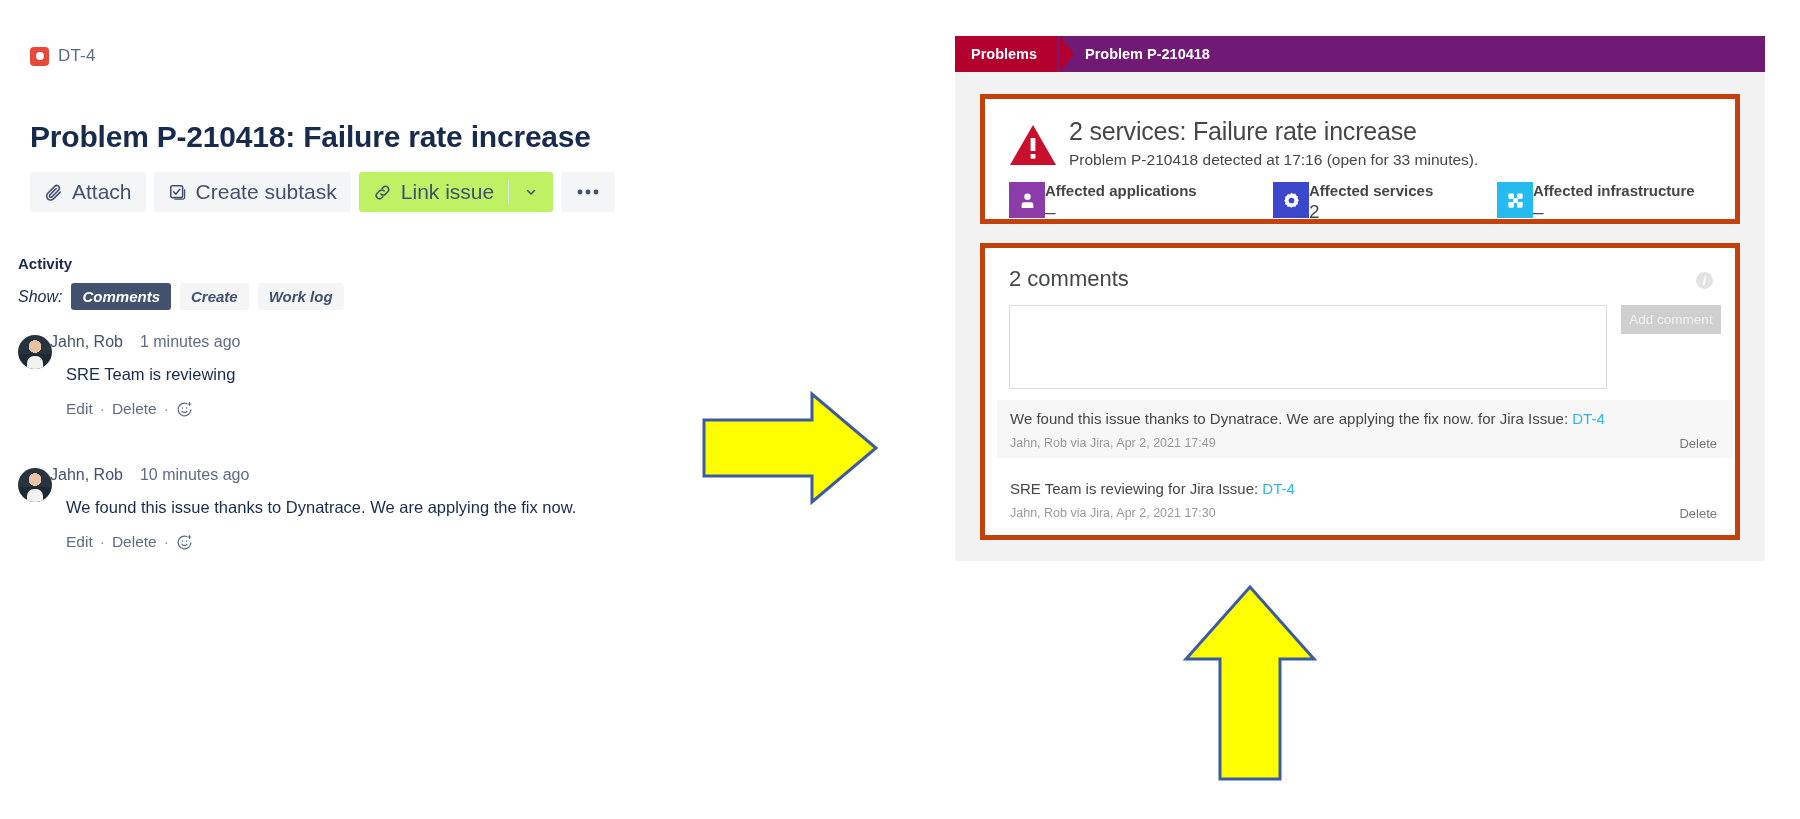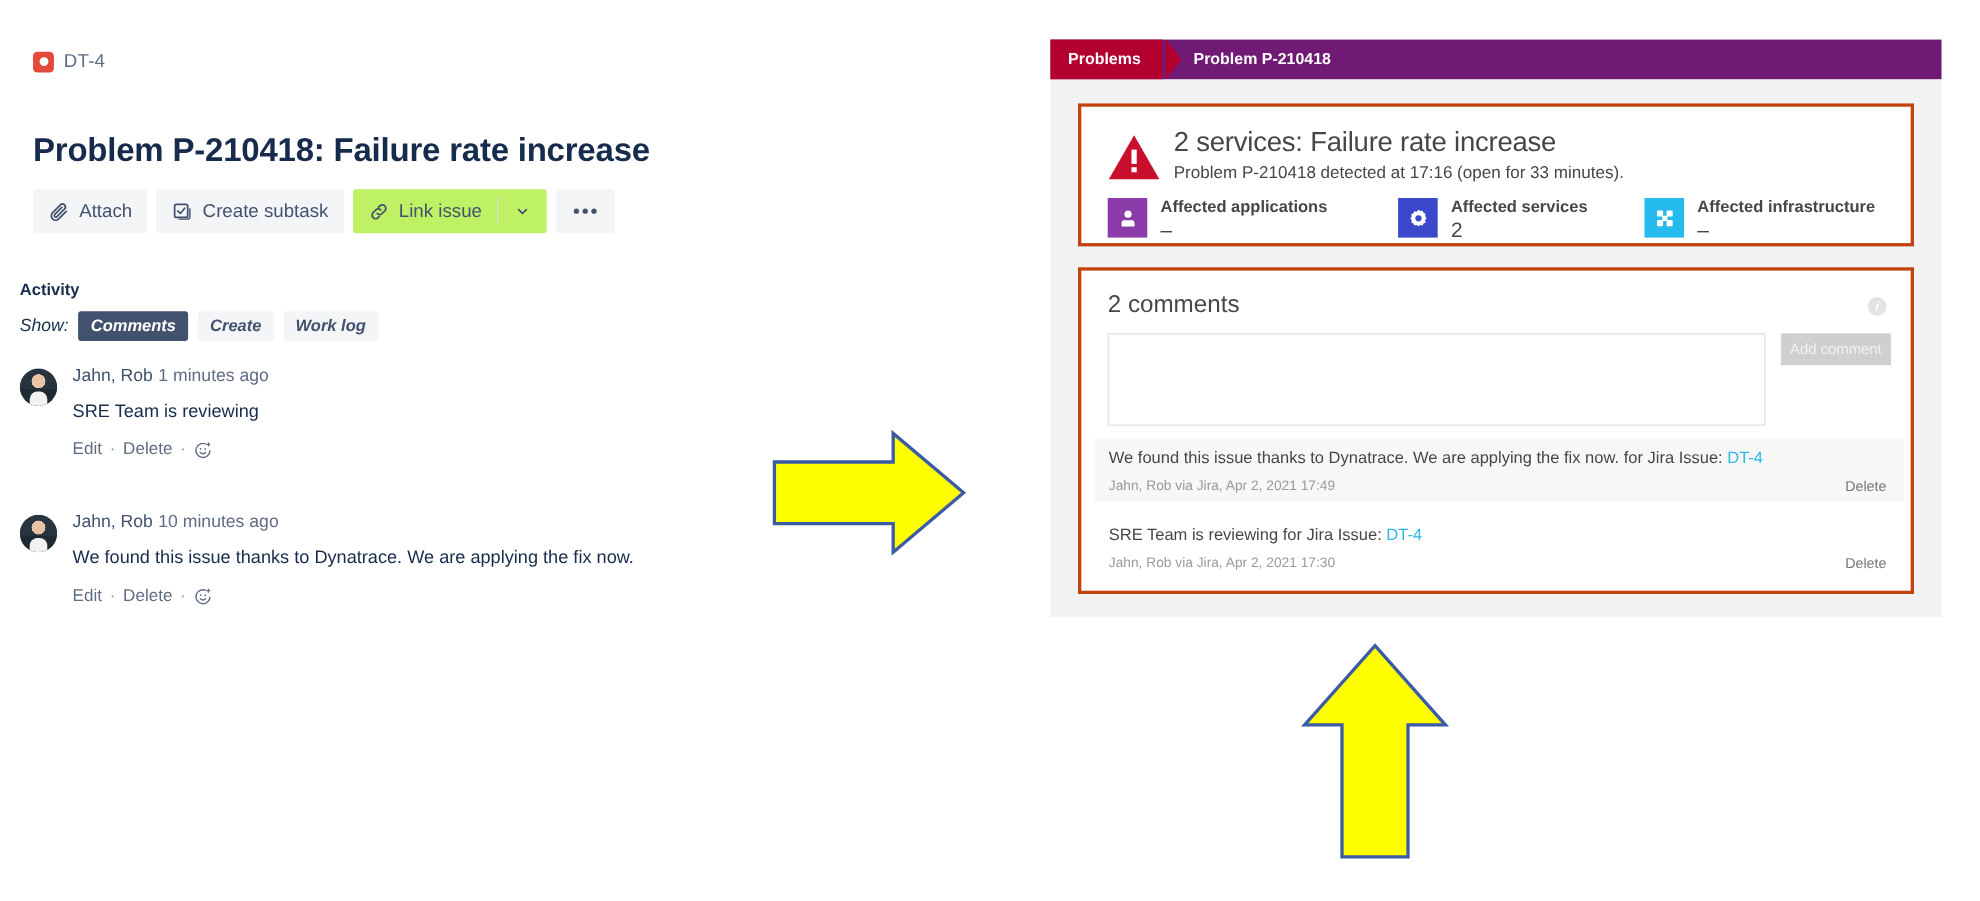--- a/index.html
+++ b/index.html
@@ -30,21 +30,21 @@
     position: absolute; left: 30px; top: 120px;
     font-size: 30px; font-weight: bold; color: #172B4D; letter-spacing: -.2px;
     white-space: nowrap;
   }
 
   .jira-actions { position: absolute; left: 30px; top: 172px; display: flex; gap: 8px; align-items: stretch; }
   .jira-btn {
     background: #F4F5F7; border: none; border-radius: 3px;
     height: 40px; padding: 0 14px;
     display: flex; align-items: center; gap: 9px;
-    font-size: 17px; color: #42526E; font-family: "Liberation Sans", sans-serif;
+    font-size: 21px; color: #42526E; font-family: "Liberation Sans", sans-serif;
     cursor: pointer;
   }
   .jira-btn-group { display: flex; background:#bef264; border-radius:3px; }
   .jira-btn-group .jira-btn { background: transparent; border-radius:0; }
   .jira-split-divider { width:1px; background:#DFE1E6; margin: 8px 0; }
   .jira-btn.caret { padding: 0 15px; }
   .jira-btn.more { padding: 0 16px; letter-spacing:2px; font-size:20px; line-height: 10px; }
   .ico { flex: 0 0 auto; display:inline-flex; align-items:center; }
 
   .jira-activity-label {
@@ -65,21 +65,21 @@
     background:
       radial-gradient(circle at 50% 34%, #E8C3A4 0 22%, rgba(0,0,0,0) 23%),
       linear-gradient(#27343f 0 56%, #1d2a33 56% 100%),
       #2a3b33;
     overflow:hidden;
   }
   .jira-avatar::after{
     content:""; position:absolute; left:9px; bottom:0; width:16px; height:13px;
     background:#f2f2f2; border-radius:7px 7px 0 0;
   }
-  .jira-c-head { margin-left:48px; font-size:16px; color:#172B4D; display:flex; gap:5px; align-items:baseline; }
+  .jira-c-head { margin-left:32px; font-size:16px; color:#172B4D; display:flex; gap:17px; align-items:baseline; }
   .jira-c-author { font-weight: normal; color:#42526E; }
   .jira-c-time { color:#5E6C84; }
   .jira-c-body { margin-left:48px; margin-top:14px; font-size:16.5px; color:#172B4D; }
   .jira-c-actions { margin-left:48px; margin-top:16px; display:flex; align-items:center; gap:7px; font-size:15.5px; color:#5E6C84; }
   .jira-c-actions a { color:#5E6C84; text-decoration:none; cursor:pointer; }
   .jira-dot { color:#8993A4; }
 
   
   #dt { position: absolute; left: 955px; top: 36px; width: 810px; height: 525px; background:#F2F2F2; }
 
@@ -95,38 +95,38 @@
     position:absolute; top:0; width:0; height:0;
     border-top:18px solid transparent; border-bottom:18px solid transparent;
     border-left:14px solid #B3002F;
   }
   .dt-crumb-second {
     position:absolute; top:0; height:36px; display:flex; align-items:center;
     color:#fff; font-size:14.5px; font-weight:bold;
   }
 
   .dt-card {
-    position:absolute; background:#fff; border:3px solid #c2410c;
+    position:absolute; background:#fff; border:5px solid #c2410c;
   }
   #dt-problem-card { left:25px; top:58px; width:760px; height:130px; }
 
   .dt-warn-icon { position:absolute; left:24px; top:24px; width:48px; height:44px; }
   .dt-warn-icon svg { display:block; }
 
   .dt-prob-title {
     position:absolute; left:84px; top:18px;
     font-size:25px; color:#454646; font-weight:normal; letter-spacing:-.2px; white-space:nowrap;
   }
   .dt-prob-sub {
     position:absolute; left:84px; top:52px;
     font-size:15.5px; color:#454646; white-space:nowrap;
   }
 
   .dt-stats { position:absolute; left:24px; top:83px; display:flex; gap:0; }
-  .dt-stat { display:flex; align-items:flex-start; gap:12px; }
+  .dt-stat { display:flex; align-items:flex-start; }
   .dt-stat:nth-child(1){ width:264px; }
   .dt-stat:nth-child(2){ width:224px; }
   .dt-stat-ico { width:36px; height:36px; display:flex; align-items:center; justify-content:center; flex:0 0 auto; }
   .dt-stat-ico.app { background:#8B3CA8; }
   .dt-stat-ico.svc { background:#3B48CC; }
   .dt-stat-ico.infra { background:#26BBEF; }
   .dt-stat-label { font-size:15px; font-weight:bold; color:#454646; line-height:1.15; white-space:nowrap; }
   .dt-stat-value { font-size:19px; color:#454646; line-height:1.25; margin-top:1px; }
 
   #dt-comments-card { left:25px; top:207px; width:760px; height:297px; }

